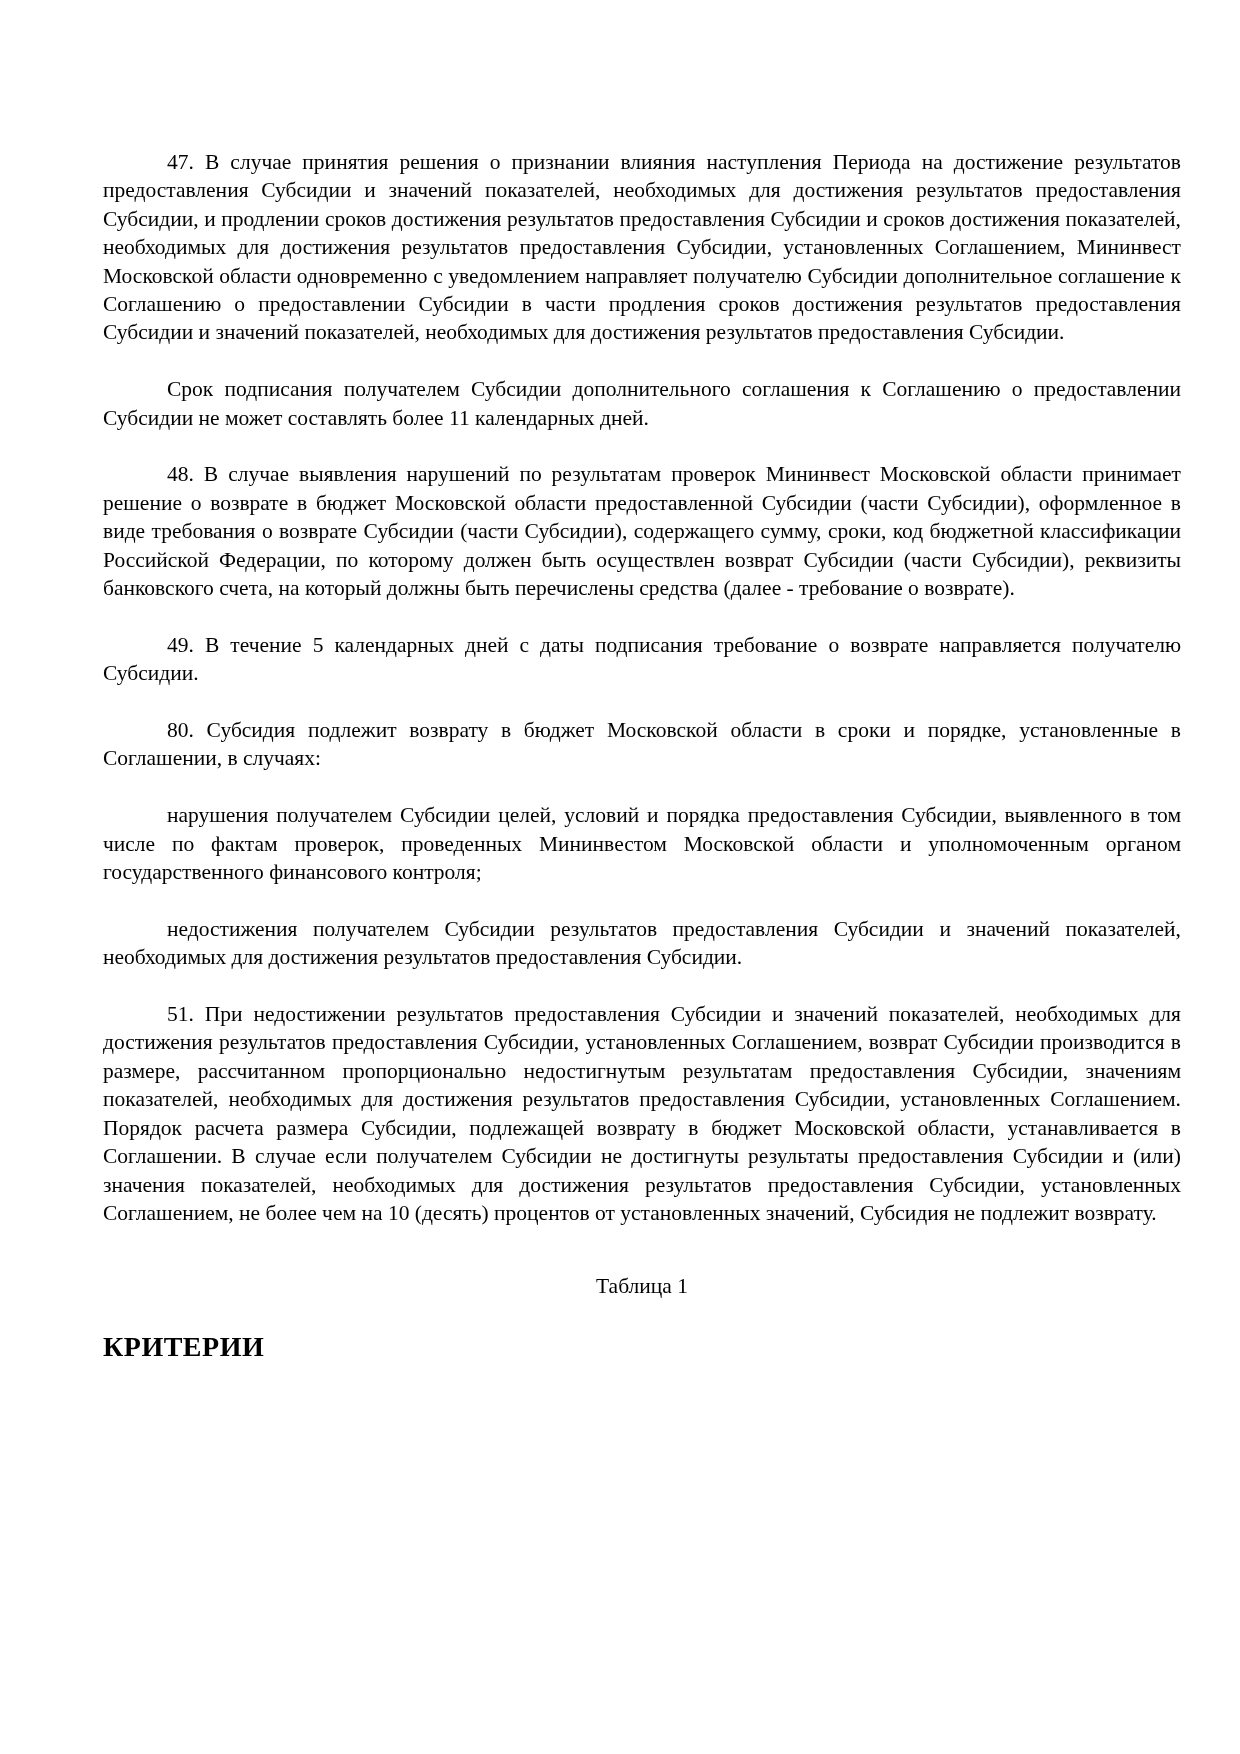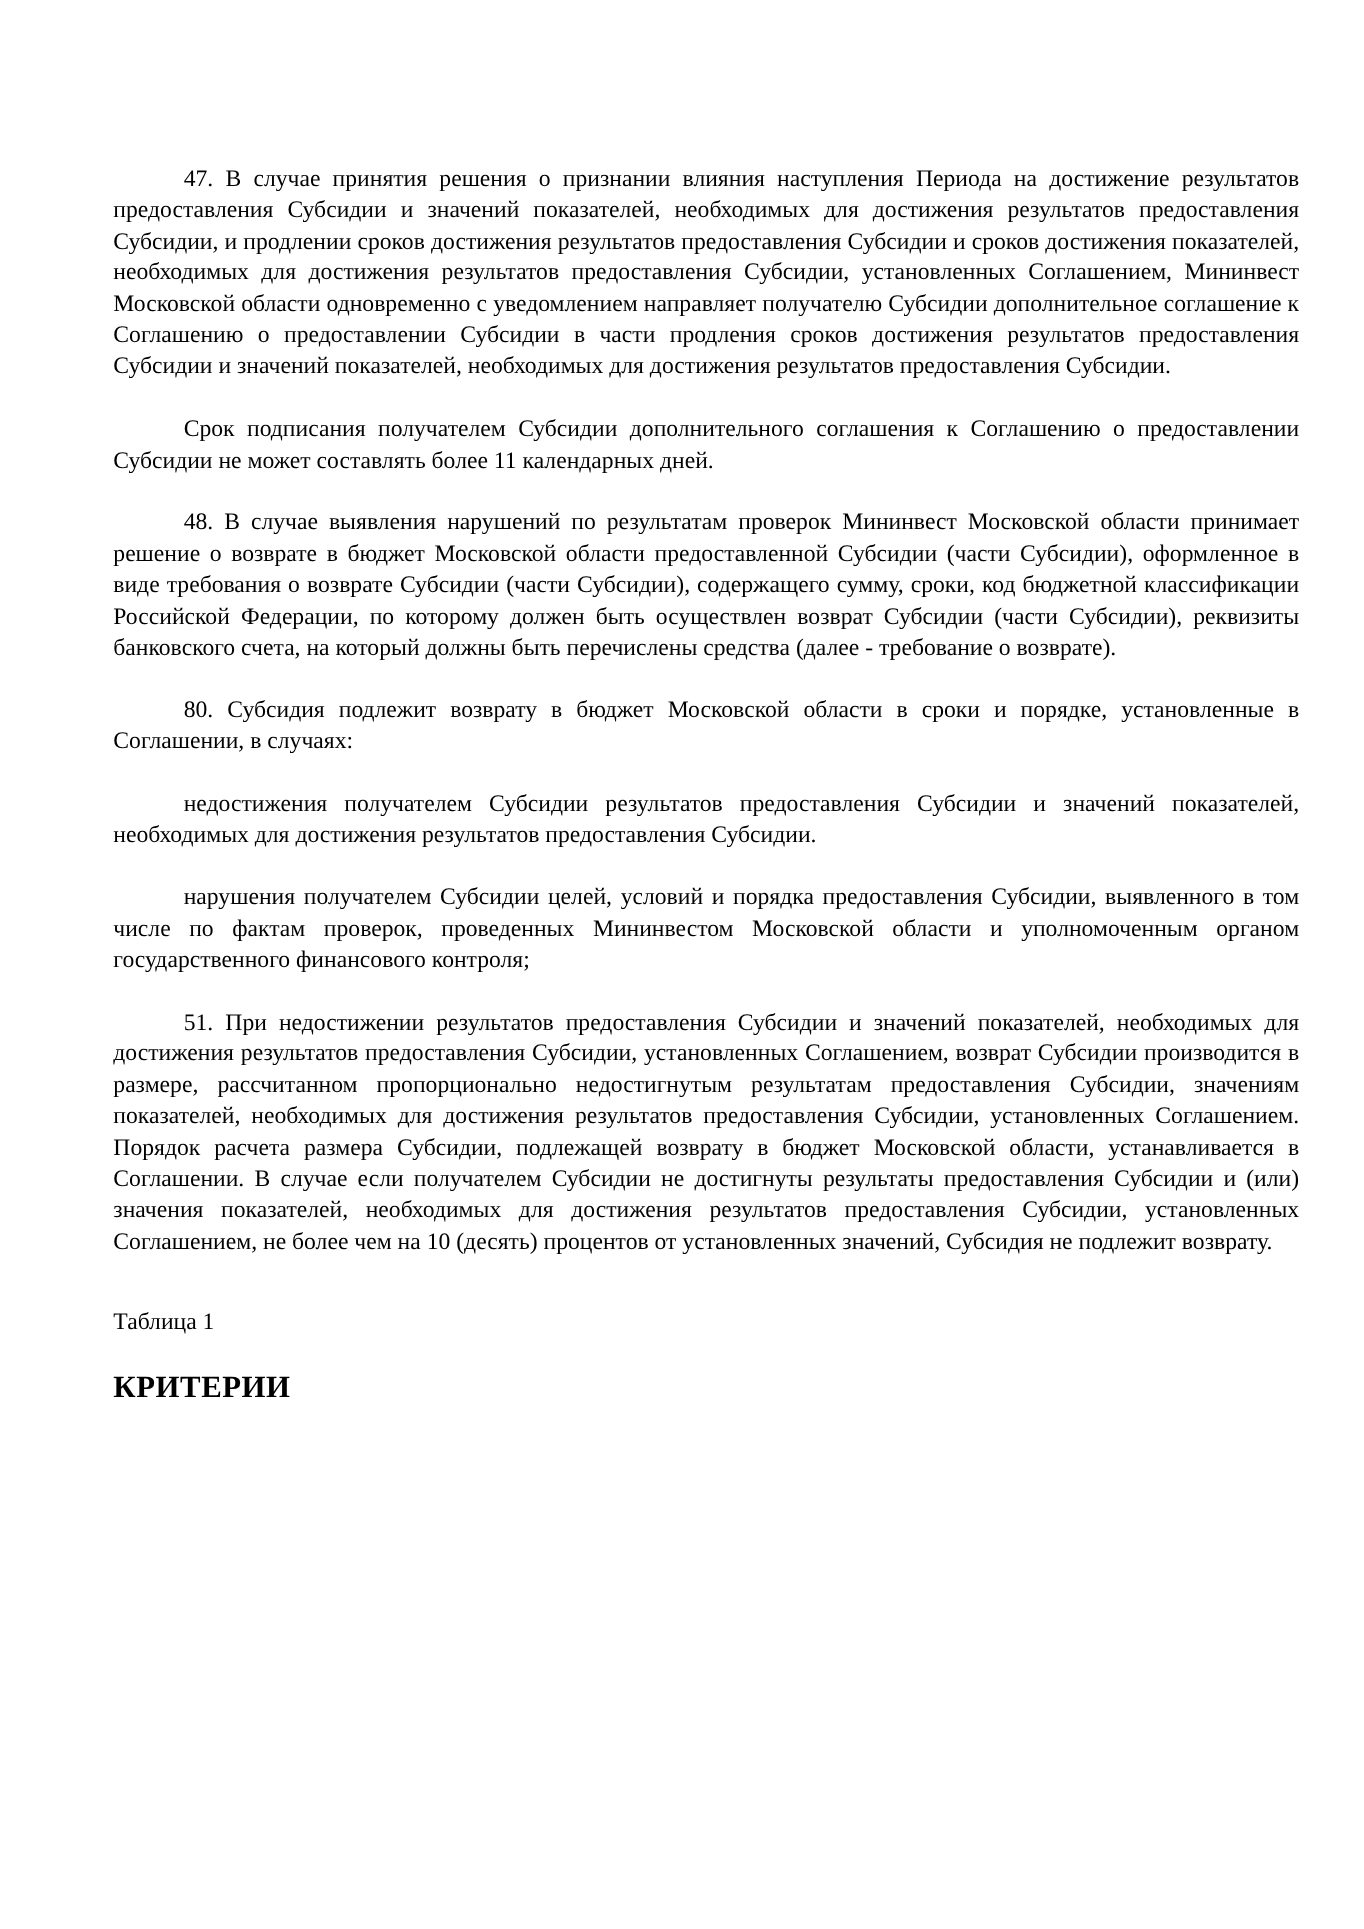--- a/index.html
+++ b/index.html
@@ -30,21 +30,21 @@
     margin: 0 0 28.4px 0;
     text-indent: 64px;
     text-align: justify;
     font-size: 21.5px;
     line-height: 28.4px;
     color: #000000;
   }
   .table-caption {
     margin: 45px 0 0 0;
     text-indent: 0;
-    text-align: left;
+    text-align: center;
     font-size: 21.5px;
     line-height: 28.4px;
     color: #000000;
   }
   .section-heading {
     margin: 29px 0 0 0;
     text-align: left;
     font-size: 28px;
     line-height: 34px;
     font-weight: 700;
@@ -53,20 +53,21 @@
   }
 </style>
 </head>
 <body>
 
 <div class="page">
   <div class="content">
     <p class="para">47. В случае принятия решения о признании влияния наступления Периода на достижение результатов предоставления Субсидии и значений показателей, необходимых для достижения результатов предоставления Субсидии, и продлении сроков достижения результатов предоставления Субсидии и сроков достижения показателей, необходимых для достижения результатов предоставления Субсидии, установленных Соглашением, Мининвест Московской области одновременно с уведомлением направляет получателю Субсидии дополнительное соглашение к Соглашению о предоставлении Субсидии в части продления сроков достижения результатов предоставления Субсидии и значений показателей, необходимых для достижения результатов предоставления Субсидии.</p>
     <p class="para">Срок подписания получателем Субсидии дополнительного соглашения к Соглашению о предоставлении Субсидии не может составлять более 11 календарных дней.</p>
     <p class="para">48. В случае выявления нарушений по результатам проверок Мининвест Московской области принимает решение о возврате в бюджет Московской области предоставленной Субсидии (части Субсидии), оформленное в виде требования о возврате Субсидии (части Субсидии), содержащего сумму, сроки, код бюджетной классификации Российской Федерации, по которому должен быть осуществлен возврат Субсидии (части Субсидии), реквизиты банковского счета, на который должны быть перечислены средства (далее - требование о возврате).</p>
+    <p class="para">49. В течение 5 календарных дней с даты подписания требование о возврате направляется получателю Субсидии.</p>
     <p class="para">80. Субсидия подлежит возврату в бюджет Московской области в сроки и порядке, установленные в Соглашении, в случаях:</p>
+    <p class="para">нарушения получателем Субсидии целей, условий и порядка предоставления Субсидии, выявленного в том числе по фактам проверок, проведенных Мининвестом Московской области и уполномоченным органом государственного финансового контроля;</p>
     <p class="para">недостижения получателем Субсидии результатов предоставления Субсидии и значений показателей, необходимых для достижения результатов предоставления Субсидии.</p>
-    <p class="para">нарушения получателем Субсидии целей, условий и порядка предоставления Субсидии, выявленного в том числе по фактам проверок, проведенных Мининвестом Московской области и уполномоченным органом государственного финансового контроля;</p>
     <p class="para">51. При недостижении результатов предоставления Субсидии и значений показателей, необходимых для достижения результатов предоставления Субсидии, установленных Соглашением, возврат Субсидии производится в размере, рассчитанном пропорционально недостигнутым результатам предоставления Субсидии, значениям показателей, необходимых для достижения результатов предоставления Субсидии, установленных Соглашением. Порядок расчета размера Субсидии, подлежащей возврату в бюджет Московской области, устанавливается в Соглашении. В случае если получателем Субсидии не достигнуты результаты предоставления Субсидии и (или) значения показателей, необходимых для достижения результатов предоставления Субсидии, установленных Соглашением, не более чем на 10 (десять) процентов от установленных значений, Субсидия не подлежит возврату.</p>
     <p class="table-caption">Таблица 1</p>
     <h1 class="section-heading">КРИТЕРИИ</h1>
   </div>
 </div>
 
 </body></html>

